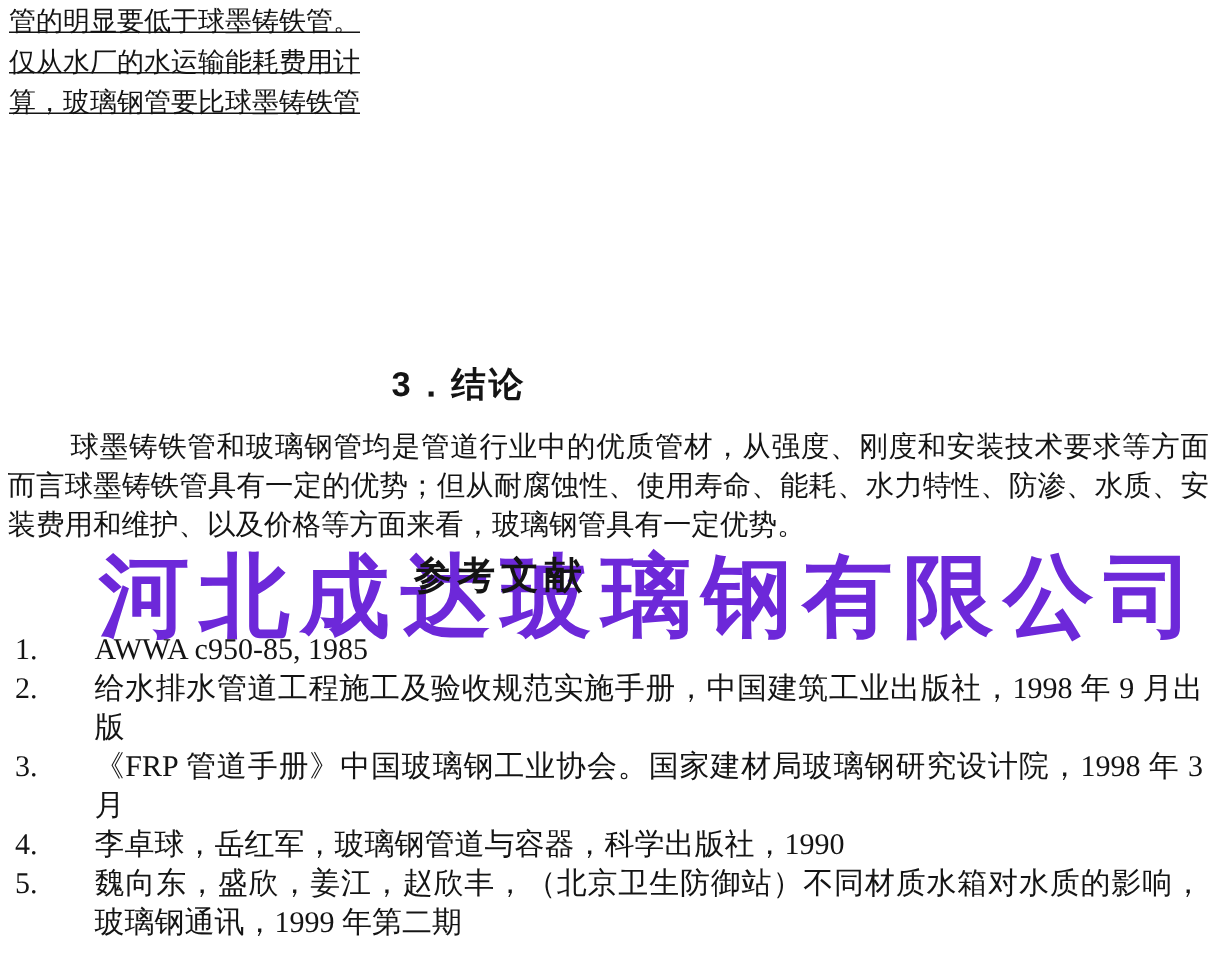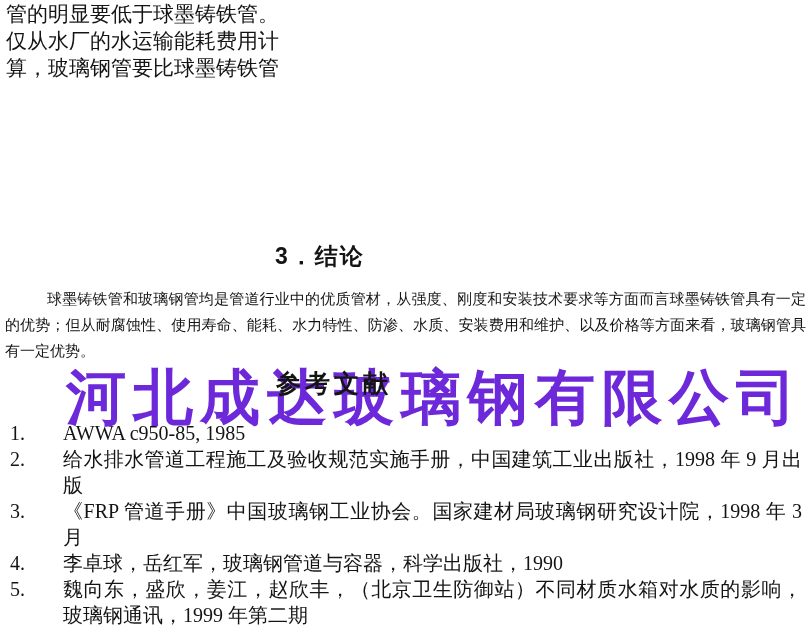--- a/index.html
+++ b/index.html
@@ -33,48 +33,49 @@
     white-space: nowrap;
     user-select: none;
   }
   
   .top-note {
     position: absolute;
     left: 6px;
     top: 1px;
     width: 276px;
     z-index: 1;
-    font-size: 21px;
+    font-size: 18px;
     line-height: 27px;
+    text-decoration: underline;
   }
   .top-note .line {
     white-space: nowrap;
   }
   
   .conclusion-heading {
     position: absolute;
-    left: 275px;
+    left: 261px;
     top: 241px;
     margin: 0;
     z-index: 1;
     font-family: "Liberation Sans", "DejaVu Sans", sans-serif;
     font-weight: bold;
     font-size: 23px;
     letter-spacing: 2px;
     white-space: nowrap;
   }
   
   .conclusion-body {
     position: absolute;
     left: 5px;
     top: 286px;
     width: 801px;
     margin: 0;
     z-index: 1;
-    font-size: 15px;
+    font-size: 19px;
     line-height: 26px;
     text-align: justify;
     text-indent: 42px;
   }
   
   .ref-heading {
     position: absolute;
     left: 276px;
     top: 367px;
     margin: 0;

